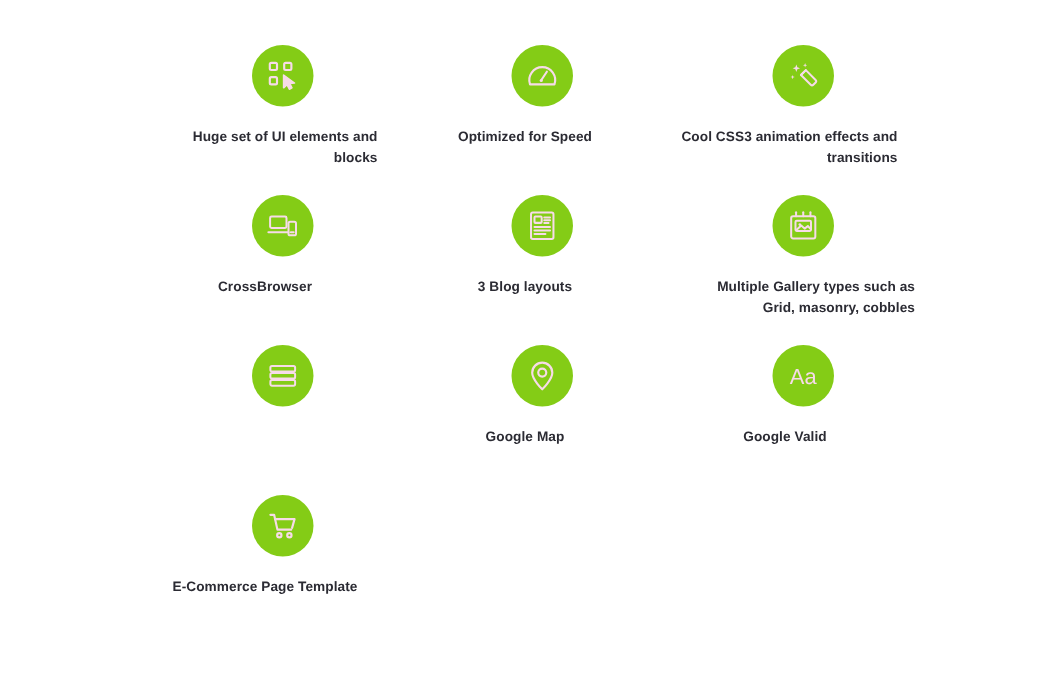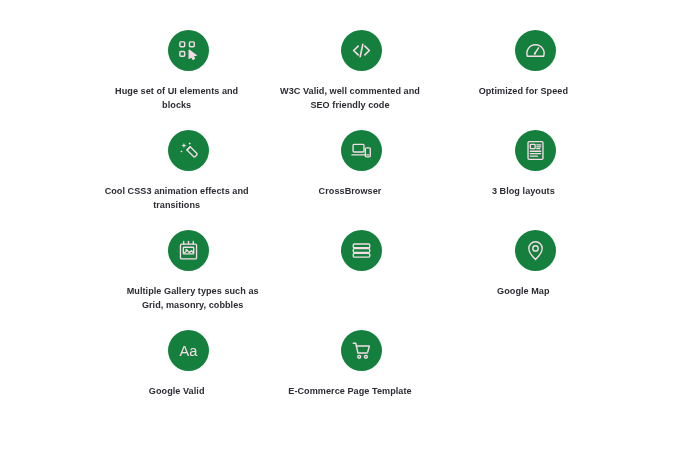--- a/index.html
+++ b/index.html
@@ -27,68 +27,59 @@
   .feature-card {
     display: flex;
     flex-direction: column;
     align-items: center;
     text-align: center;
   }
   .feature-icon-circle {
     width: 41px;
     height: 41px;
     border-radius: 50%;
-    background: #15803d;
+    background: #84cc16;
     display: flex;
     align-items: center;
     justify-content: center;
     flex: 0 0 auto;
     margin-left: 24px;
   }
   .feature-icon-circle svg {
     display: block;
   }
   .feature-label {
     margin-top: 13px;
     font-size: 9.1px;
     font-weight: bold;
     line-height: 1.55;
     color: #2b2b33;
     letter-spacing: 0.05px;
     max-width: 150px;
+    text-align: right;
   }
   .wide-label { max-width: 160px; margin-left: 32px; }
 </style>
 </head>
 <body>
 
 <div id="features-grid">
 
   <div class="feature-card">
     <span class="feature-icon-circle">
       <svg width="23" height="23" viewBox="0 0 24 24" fill="none" stroke="#f7dbe8" stroke-width="1.5">
         <rect x="3" y="3" width="5" height="5" rx="1"></rect>
         <rect x="13" y="3" width="5" height="5" rx="1"></rect>
         <rect x="3" y="13" width="5" height="5" rx="1"></rect>
         <path d="M12.6 11.5 L12.6 20.4 L15 18.2 L16.6 21.4 L18.4 20.4 L16.9 17.4 L20.2 17.1 Z" fill="#f7dbe8" stroke="#f7dbe8" stroke-width="1.1" stroke-linejoin="round"></path>
       </svg>
     </span>
     <div class="feature-label">Huge set of UI elements and blocks</div>
   </div>
 
-  <div class="feature-card">
-    <span class="feature-icon-circle">
-      <svg width="23" height="23" viewBox="0 0 24 24" fill="none" stroke="#f7dbe8" stroke-width="1.7" stroke-linecap="round" stroke-linejoin="round">
-        <polyline points="8.5,7.5 3.8,12 8.5,16.5"></polyline>
-        <polyline points="15.5,7.5 20.2,12 15.5,16.5"></polyline>
-        <line x1="13.4" y1="5.6" x2="10.6" y2="18.4"></line>
-      </svg>
-    </span>
-    <div class="feature-label">W3C Valid, well commented and SEO friendly code</div>
-  </div>
 
   <div class="feature-card">
     <span class="feature-icon-circle">
       <svg width="23" height="23" viewBox="0 0 24 24" fill="none" stroke="#f7dbe8" stroke-width="1.5" stroke-linecap="round" stroke-linejoin="round">
         <path d="M3.5 18 A9 9 0 1 1 20.5 18 Z"></path>
         <line x1="11.6" y1="14.6" x2="15.2" y2="9.2"></line>
         <circle cx="11.3" cy="15.3" r="1.1" fill="#f7dbe8" stroke="none"></circle>
       </svg>
     </span>
     <div class="feature-label">Optimized for Speed</div>

